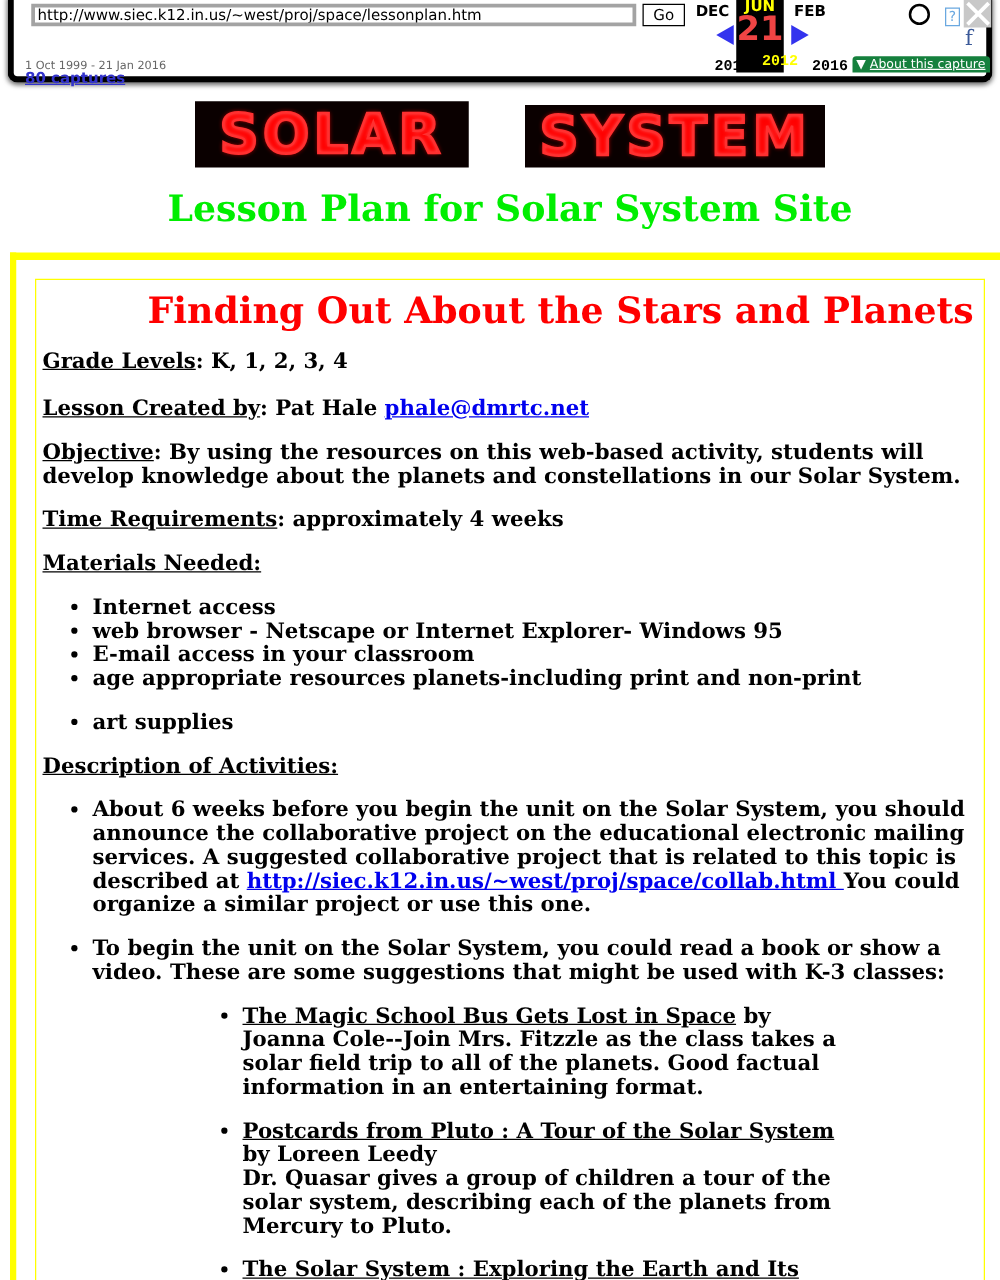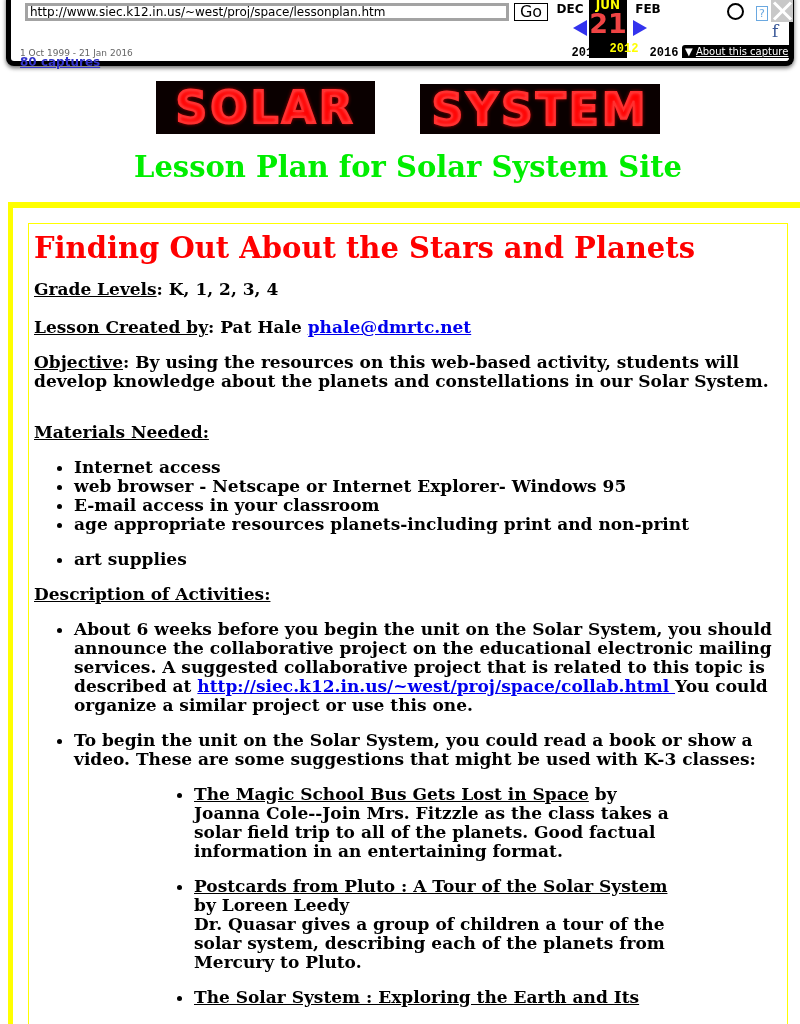--- a/index.html
+++ b/index.html
@@ -20,21 +20,21 @@
     box-shadow: 0 2px 4px rgba(0,0,0,0.6);
     font-family: "DejaVu Sans", sans-serif;
   }
   #wm-url {
     position: absolute; left: 14px; top: 7px; width: 484px; height: 18px;
     border: 3px solid #a3a3a3; font-size: 12px; padding: 0 2px; line-height: 16px;
     font-family: "DejaVu Sans", sans-serif; color: #000; background:#fff;
   }
   #wm-go {
     position: absolute; left: 503px; top: 7px; width: 34px; height: 18px;
-    border: 1px solid #000; background: #fff; font-size: 16px; line-height: 16px;
+    border: 1px solid #000; background: #fff; font-size: 12px; line-height: 16px;
     text-align: center; padding: 0;
     font-family: "DejaVu Sans", sans-serif;
   }
   #wm-captures {
     position: absolute; left: 9px; top: 35px; font-size: 12px; font-weight: bold;
     color: #3333cc; text-decoration: underline; margin-top: 24px;
   }
   #wm-range {
     position: absolute; left: 9px; top: 52px; font-size: 9px; color: #666;
   }
@@ -73,21 +73,21 @@
     content: ""; position: absolute; left: 10px; top: -1px; width: 3px; height: 24px; background: #fff;
   }
   #wm-close::before { transform: rotate(45deg); }
   #wm-close::after { transform: rotate(-45deg); }
   #wm-fb {
     position: absolute; left: 761px; top: 25px; font-family: "DejaVu Serif", serif;
     font-size: 17px; color: #3b5998;
   }
   #wm-about {
     position: absolute; left: 671px; top: 49px; width: 110px; height: 13px;
-    background: #000000; color: #fff; font-size: 10px; line-height: 13px;
+    background: #15803d; color: #fff; font-size: 10px; line-height: 13px;
     border-radius: 3px 3px 0 0; padding-left: 3px;
   }
   #wm-about span.u { text-decoration: underline; }
 
   
   .neon {
     position: absolute; top: 81px; height: 53px; background: #0a0000;
     display: flex; align-items: center; justify-content: center;
     color: #ff2a2a; font-family: "DejaVu Sans", sans-serif; font-weight: bold;
     letter-spacing: 3px;
@@ -115,21 +115,21 @@
     position: absolute; left: 28px; top: 223px; width: 760px; height: 820px;
     border: 1px solid #ffff00;
   }
 
   #content {
     position: absolute; left: 34px; top: 226px; width: 745px;
     font-family: "DejaVu Serif", serif; font-weight: bold; font-size: 17px;
     color: #000; line-height: 19px;
   }
   #content h1 {
-    color: #ff0000; font-size: 29px; text-align: left; margin: 4px 0 0 0; line-height: 36px;
+    color: #ff0000; font-size: 29px; text-align: right; margin: 4px 0 0 0; line-height: 36px;
     width: 745px;
   }
   #content p { margin: 0; }
   .u { text-decoration: underline; }
   a.lnk { color: #0000ee; text-decoration: underline; }
   ul { margin: 0; padding-left: 40px; }
   ul li { margin: 0; }
   .sp { height: 16px; }
   ul.books { padding-left: 160px; width: 640px; }
 </style>
@@ -181,20 +181,21 @@
 
 <div id="content">
   <h1>Finding Out About the Stars and Planets</h1>
   <div style="height:14px"></div>
   <p><span class="u">Grade Levels</span><span>: K, 1, 2, 3, 4</span></p>
   <div style="height:19px"></div>
   <p><span class="u">Lesson Created by</span><span>: Pat Hale </span><a class="lnk">phale@dmrtc.net</a></p>
   <div class="sp"></div>
   <p><span class="u">Objective</span><span>: By using the resources on this web-based activity, students will develop knowledge about the planets and constellations in our Solar System.</span></p>
   <div class="sp"></div>
+  <p><span class="u">Time Requirements</span><span>: approximately 4 weeks</span></p>
   <div class="sp"></div>
   <p><span class="u">Materials Needed:</span></p>
   <div class="sp"></div>
   <ul>
     <li>Internet access</li>
     <li>web browser - Netscape or Internet Explorer- Windows 95</li>
     <li>E-mail access in your classroom</li>
     <li>age appropriate resources planets-including print and non-print</li>
   </ul>
   <div class="sp"></div>

